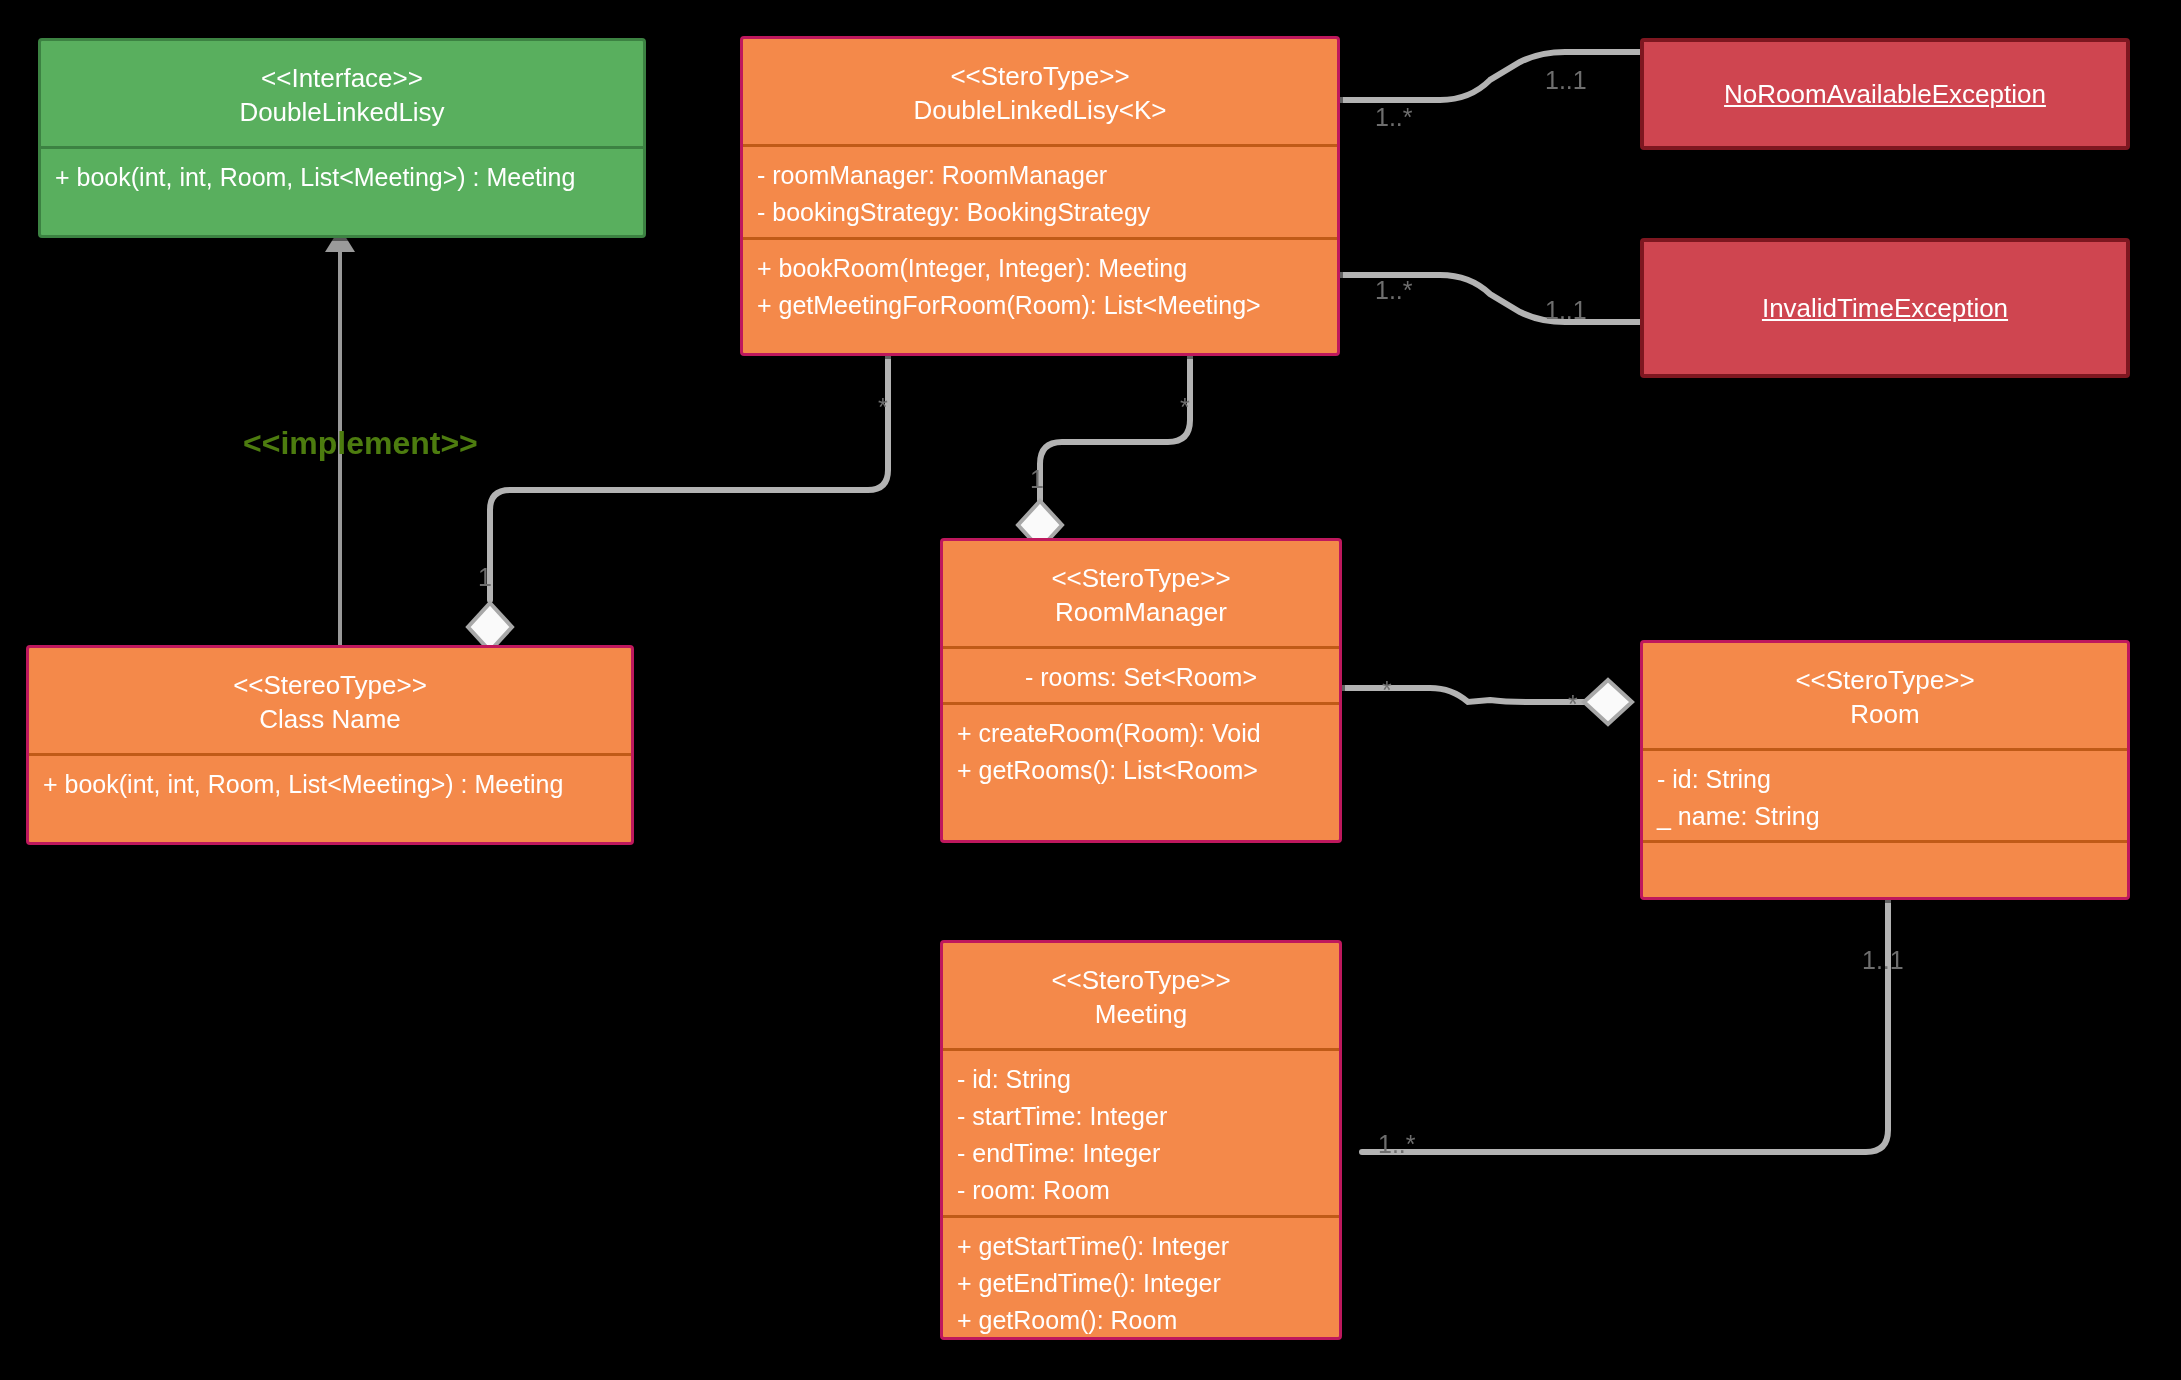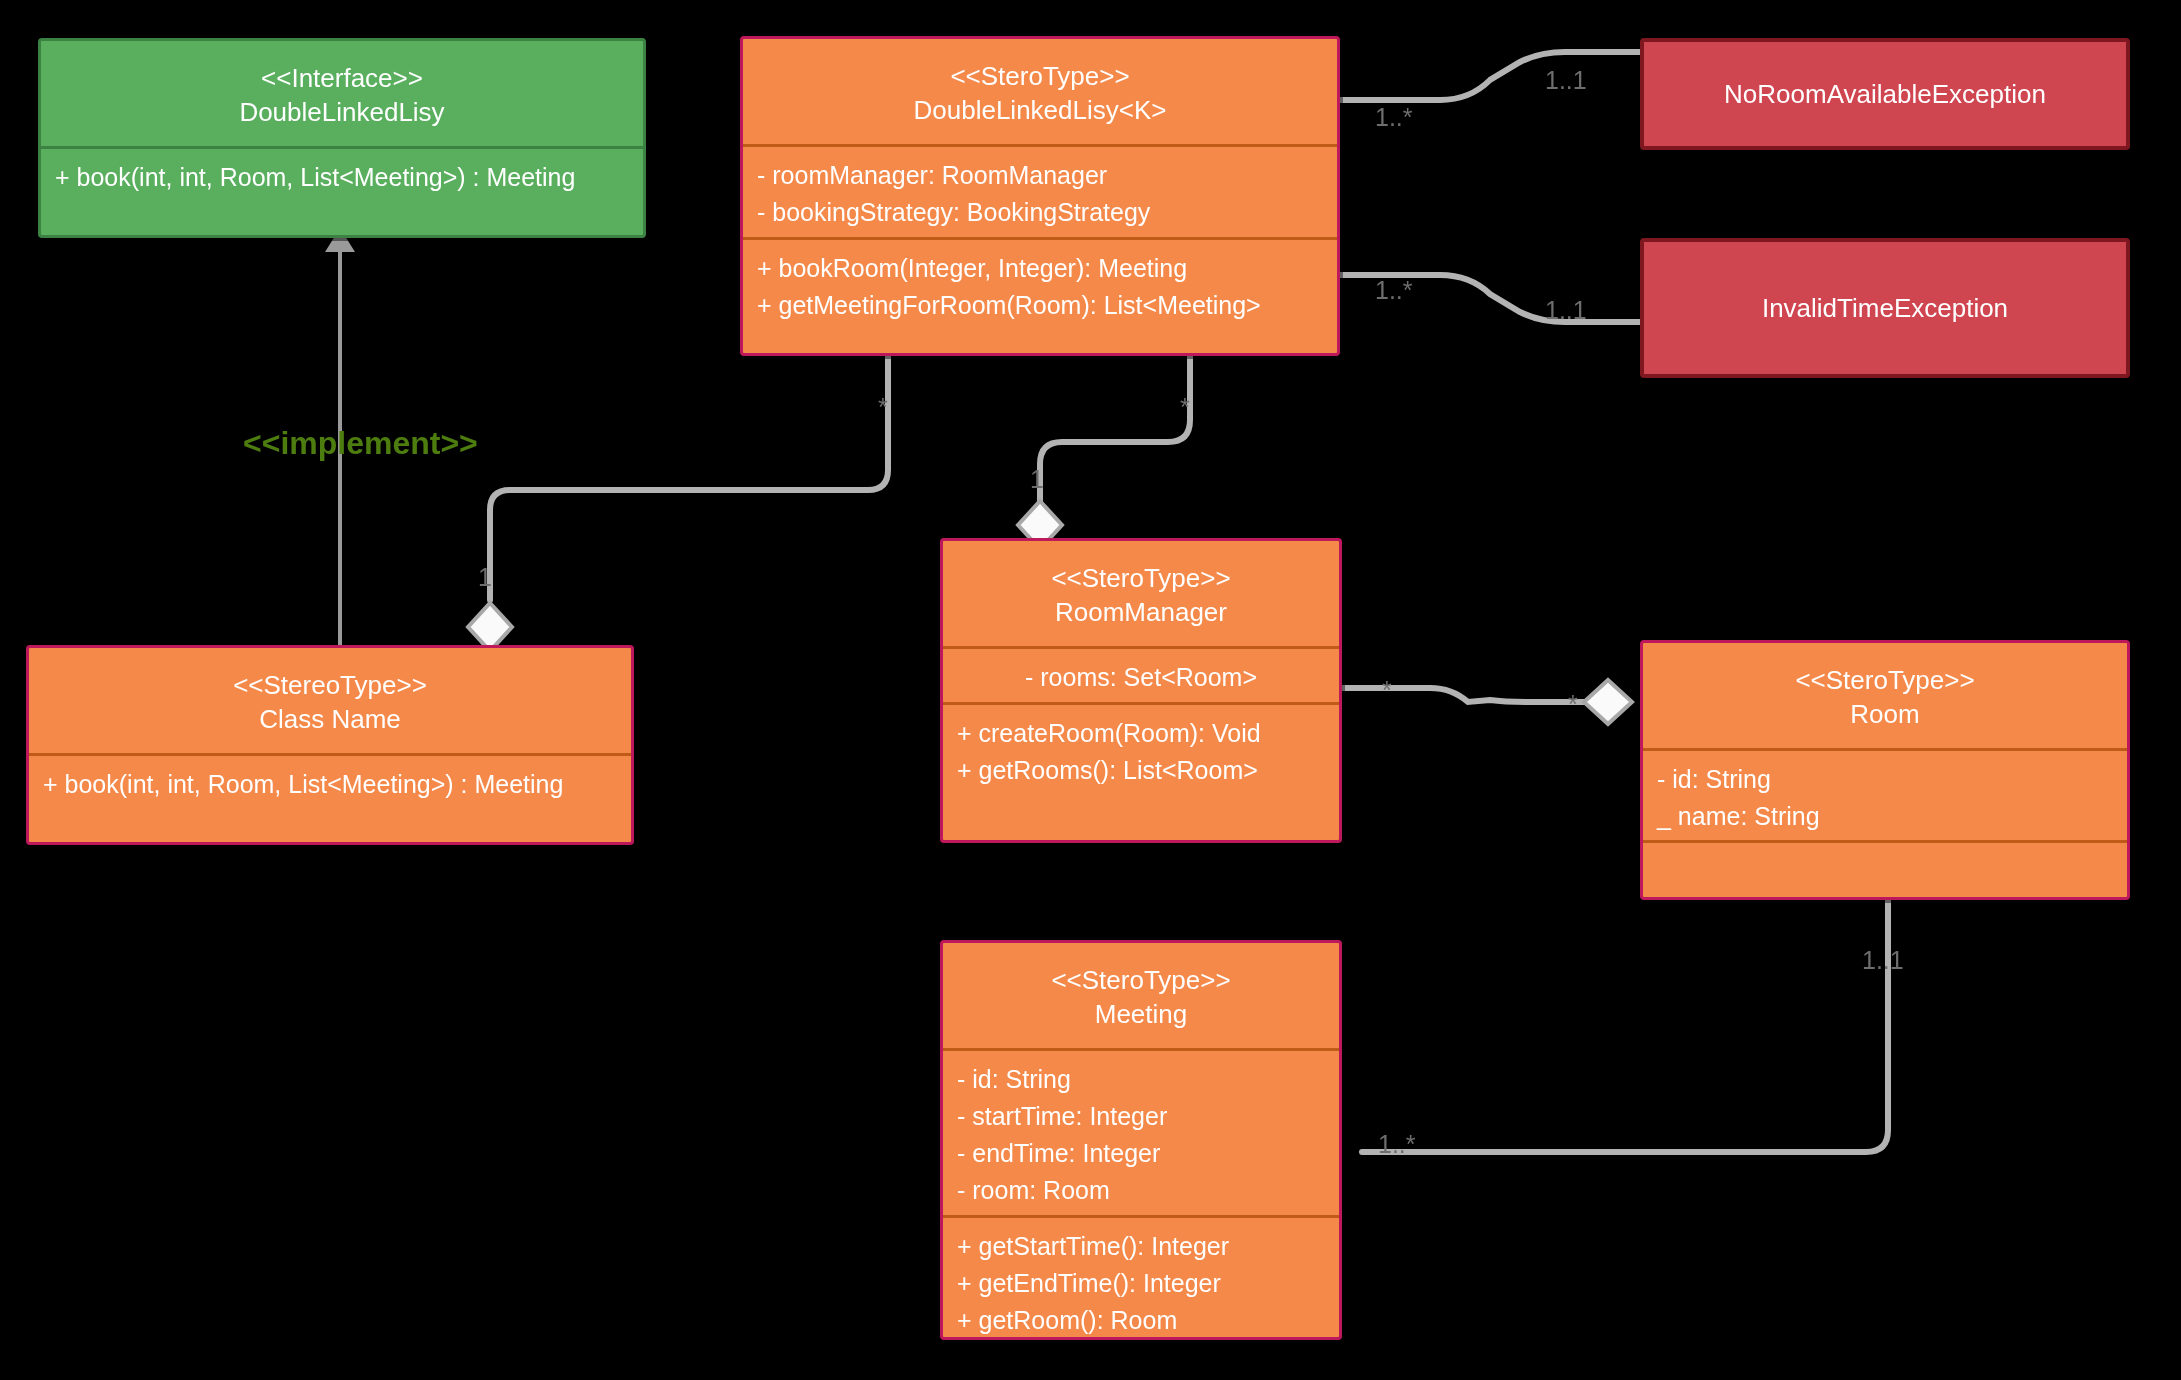--- a/index.html
+++ b/index.html
@@ -16,21 +16,21 @@
   .umlbox.red   {background:#CF4550;border:4px solid #7E1720;}
 
   .sec{box-sizing:border-box;padding:10px 14px;}
   .sec.hdr{text-align:center;padding-top:20px;}
   .orange .sec+.sec{border-top:3px solid #C05A17;}
   .green  .sec+.sec{border-top:3px solid #3C8242;}
 
   .stereo{color:#fff;font-size:26px;line-height:34px;white-space:nowrap;}
   .cname {color:#fff;font-size:26px;line-height:34px;white-space:nowrap;}
   .member{color:#fff;font-size:25px;line-height:37px;white-space:nowrap;}
-  .exc-title{color:#fff;font-size:26px;white-space:nowrap;}
+  .exc-title{color:#fff;font-size:26px;white-space:nowrap;text-decoration:underline;}
   .excwrap{display:flex;align-items:center;justify-content:center;height:100%;}
 
   .mult{position:absolute;color:#6E6E6E;font-size:25px;line-height:25px;
         white-space:nowrap;}
   .relabel{position:absolute;color:#4d7c0f;font-size:32px;line-height:26px;
            white-space:nowrap;font-weight:bold;}
 </style>
 </head>
 <body>
 

